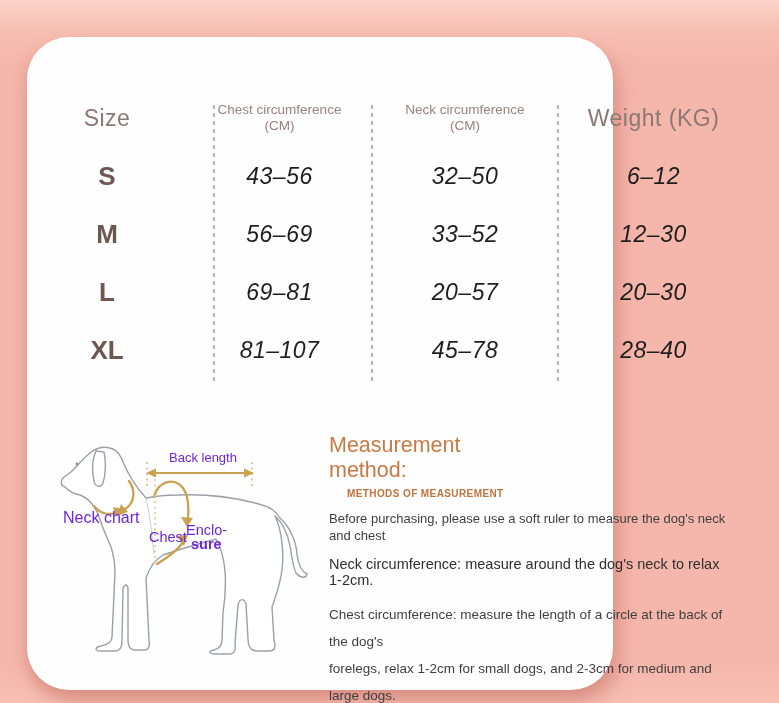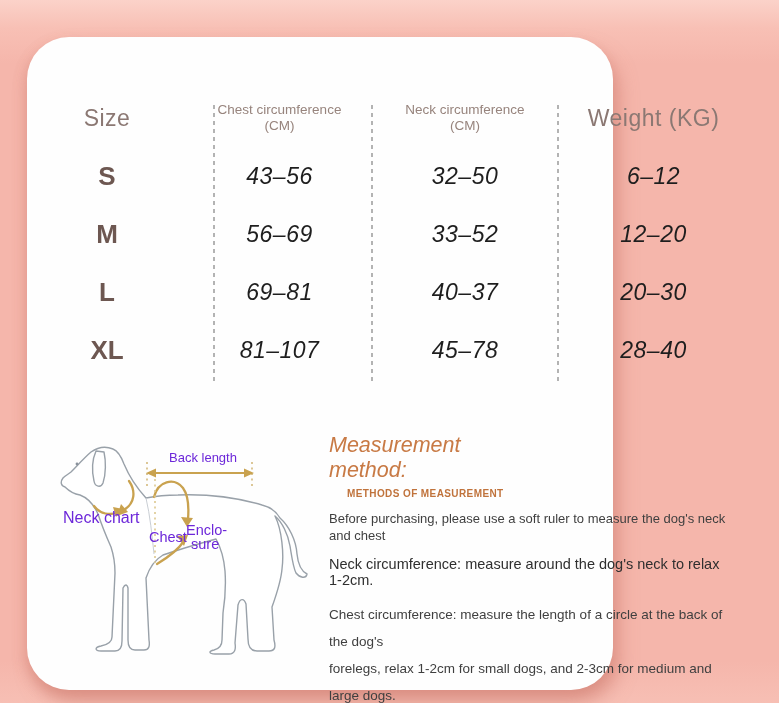--- a/index.html
+++ b/index.html
@@ -32,24 +32,24 @@
   .row-val{ font-size:23px; font-weight:500; color:#1e1e1e; letter-spacing:0.5px;font-style:italic; }
   
   .diagram{ position:absolute; left:0; top:398px; width:345px; height:255px; }
   .diagram svg{ position:absolute; left:3px; top:0; }
   .dg-label{ position:absolute; color:#6d28d9; white-space:nowrap; }
   .lbl-backlength{ left:142px; top:15px; font-size:13px; }
   .lbl-neck{ left:36px; top:74px; font-size:16px; }
   .lbl-chest{ left:122px; top:94px; font-size:14.5px; }
   .lbl-enclosure{ left:159px; top:88px; font-size:14.5px; line-height:14px; }
   .lbl-enclosure span{ display:block; }
-  .lbl-enclosure span:last-child{ padding-left:5px; }
+  .lbl-enclosure span:last-child{ padding-left:5px;font-weight:bold; }
   
   .measure{ position:absolute; left:302px; top:396px; width:404px; }
-  .m-title{ font-size:21.5px; line-height:25px; color:#c87a45;font-style:italic; }
+  .m-title{ font-size:21.5px; line-height:25px; color:#c87a45; }
   .m-title span{ display:block; }
   .m-sub{ margin:5px 0 0 18px; font-size:10px; font-weight:700; letter-spacing:0.4px; color:#c0733c; }
   .para{ color:#3f3f3f; }
   .para span{ display:block; }
   .p1{ margin-top:11px; font-size:13px; line-height:17px; }
   .p2{ margin-top:12px; font-size:14.5px; color:#2f2f2f; }
   .p3{ margin-top:13px; font-size:13.5px; line-height:27px; }
 </style>
 </head>
 <body>
@@ -74,25 +74,25 @@
       <div class="hdr-big">Weight (KG)</div>
 
       <div class="row-size">S</div>
       <div class="row-val">43–56</div>
       <div class="row-val">32–50</div>
       <div class="row-val">6–12</div>
 
       <div class="row-size">M</div>
       <div class="row-val">56–69</div>
       <div class="row-val">33–52</div>
-      <div class="row-val">12–20</div>
+      <div class="row-val">12–30</div>
 
       <div class="row-size">L</div>
       <div class="row-val">69–81</div>
-      <div class="row-val">40–37</div>
+      <div class="row-val">20–57</div>
       <div class="row-val">20–30</div>
 
       <div class="row-size">XL</div>
       <div class="row-val">81–107</div>
       <div class="row-val">45–78</div>
       <div class="row-val">28–40</div>
     </div>
 
     <div class="diagram">
       <svg width="310" height="250" viewBox="0 0 310 250">

